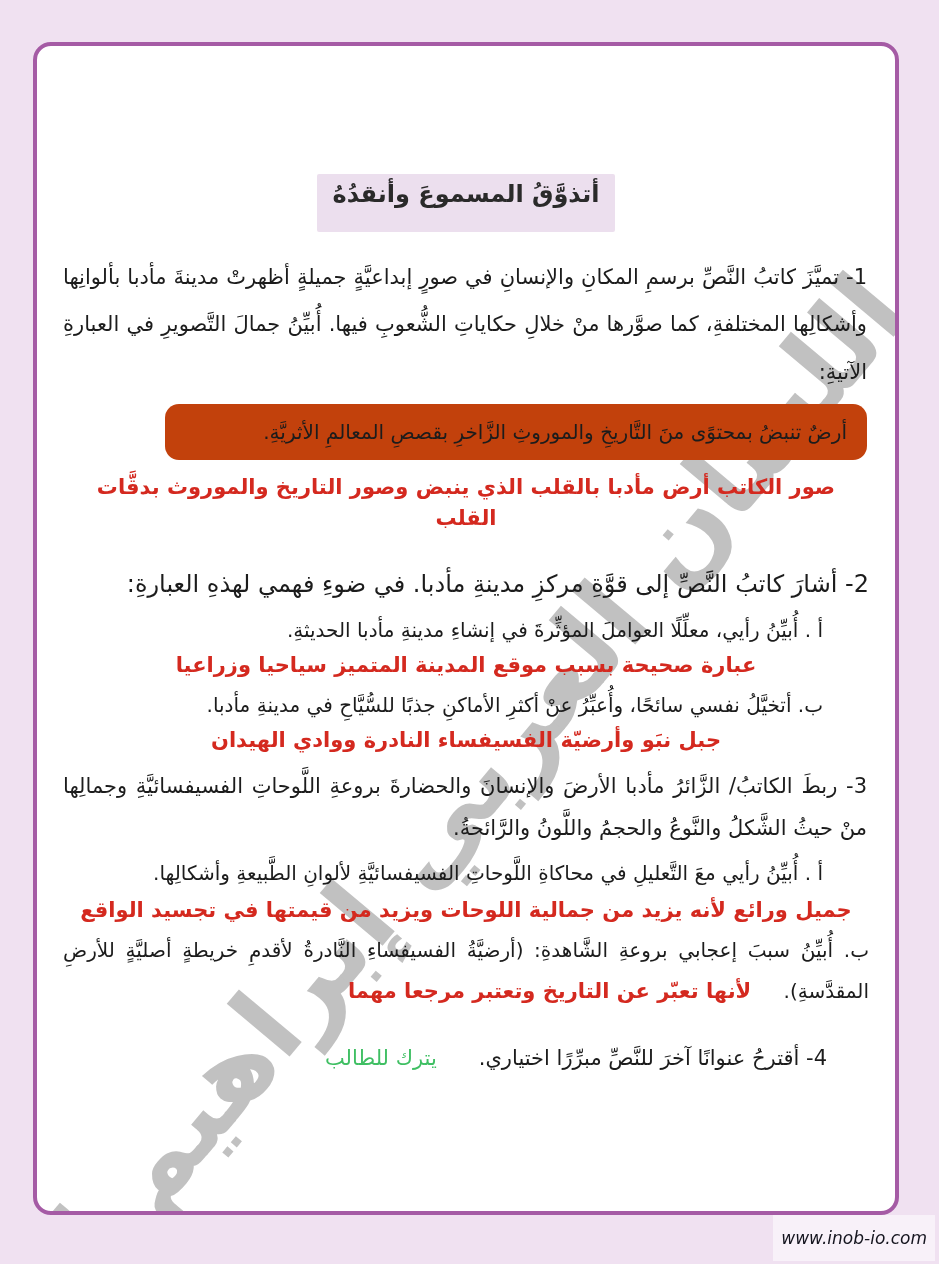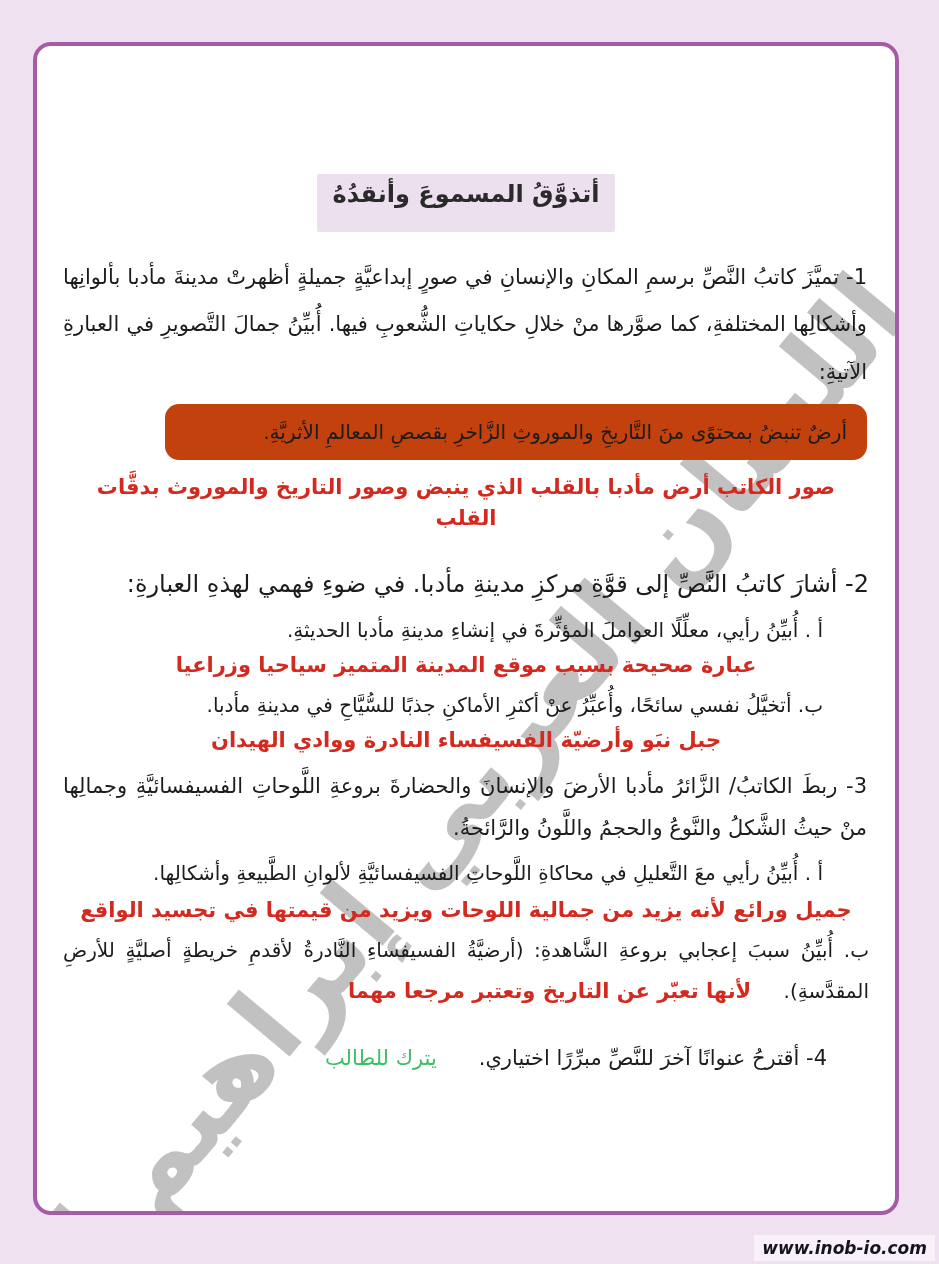--- a/index.html
+++ b/index.html
@@ -113,25 +113,25 @@
   }
   .answer-green{
     color:#3fbf63;
     font-weight:normal;
     font-size:21px;
   }
   .footer-url{
     position:absolute;
     right:4px;bottom:3px;
     font-size:17px;
-    font-weight:bold;
+    font-weight:normal;
     font-style:italic;
     color:#15151f;
     background:rgba(255,255,255,0.55);
-    padding:3px 8px;
+    padding:13px 8px;
   }
 </style>
 </head>
 <body>
 
 <div class="card">
 
   <div class="watermark">اللسان العربي إبراهيم الأسمر</div>
 
   <div class="content">

